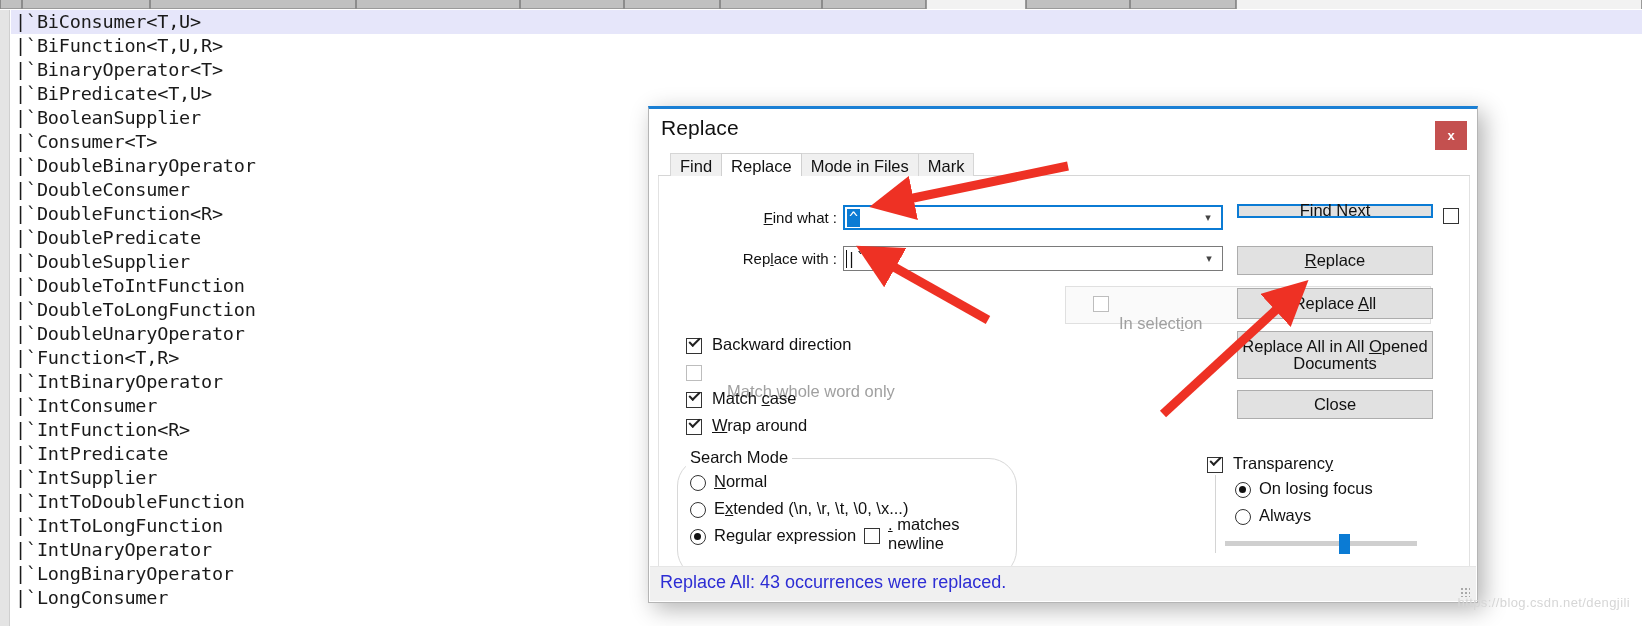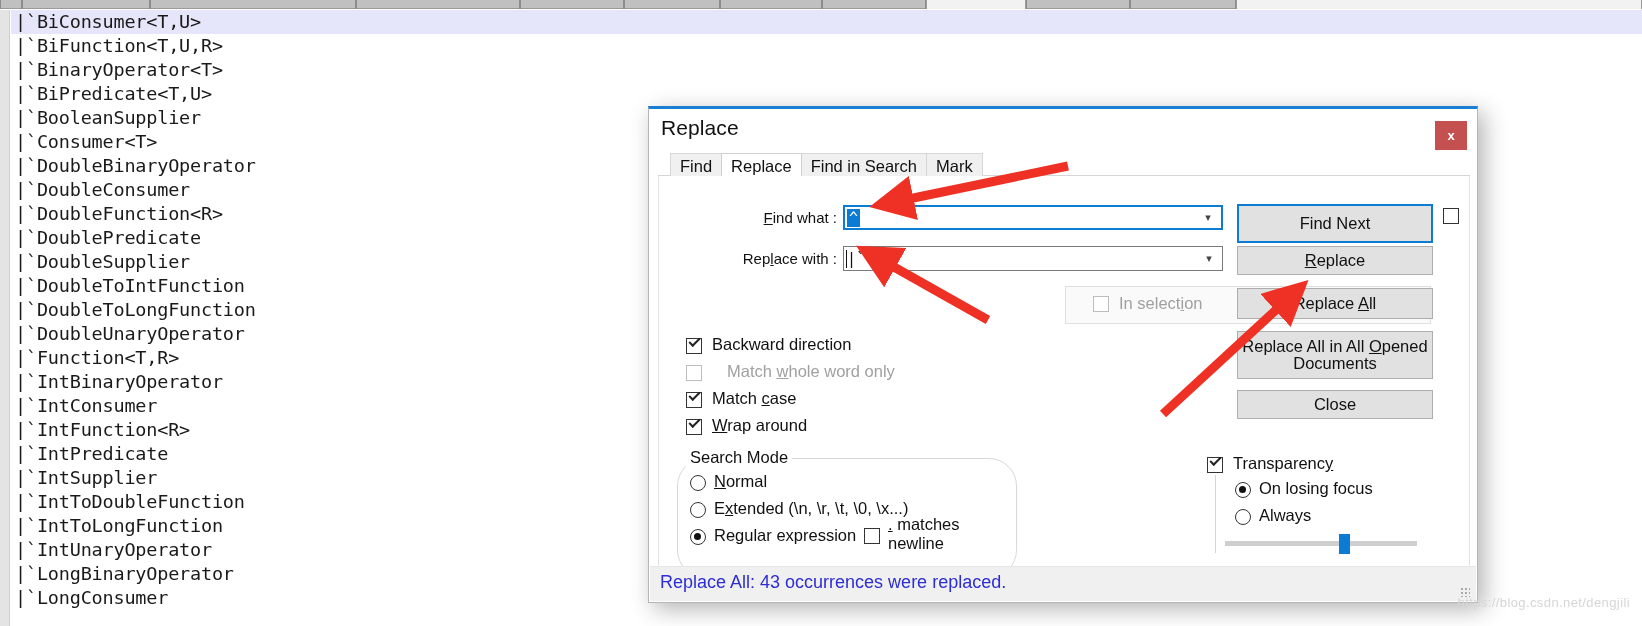--- a/index.html
+++ b/index.html
@@ -128,21 +128,21 @@
     border: 1px solid #333; background: #fff;
   }
   .cbx.dis { border-color: #bdbdbd; }
   .cbx .tick {
     position: absolute; left: 2px; top: -1px;
     width: 11px; height: 6px;
     border-left: 2px solid #222; border-bottom: 2px solid #222;
     transform: rotate(-45deg);
   }
   .cbtext { position: absolute; font-size: 16.5px; color: #111; }
-  .cbtext.dis { color: #a0a0a0; }
+  .cbtext.dis { color: #a0a0a0; margin-top: 20px; }
   .cbtext u { text-decoration: underline; }
 
   .rad {
     position: absolute; width: 16px; height: 16px;
     border: 1.5px solid #333; border-radius: 50%; background: #fff;
   }
   .rad .dot {
     position: absolute; left: 3px; top: 3px;
     width: 7px; height: 7px; border-radius: 50%; background: #111;
   }
@@ -226,40 +226,40 @@
 
   <div class="dialog">
 
     <div class="dlg-title">Replace</div>
 
     <div class="close-btn">x</div>
 
     <div class="tabstrip">
       <div class="tab">Find</div>
       <div class="tab active">Replace</div>
-      <div class="tab">Find in Search</div>
+      <div class="tab">Mode in Files</div>
       <div class="tab">Mark</div>
       <div style="clear:both"></div>
     </div>
 
     <div class="panel">
 
       <div class="lbl" style="left:0px; top:33px; width:178px;"><u>F</u>ind what :</div>
       <div class="combo focus" style="left:184px; top:29px; width:380px;">
         <div class="val"><span class="sel" id="findwhat-val">^</span></div>
         <div class="arrow">▾</div>
       </div>
 
       <div class="lbl" style="left:0px; top:74px; width:178px;">Rep<u>l</u>ace with :</div>
       <div class="combo" style="left:184px; top:70px; width:380px;">
         <div class="val"><span style="border-left:1px solid #111;" id="replacewith-val">|`</span></div>
         <div class="arrow">▾</div>
       </div>
 
-      <div class="btn focus" style="left:578px; top:28px; width:196px; height:39px;">Find Next</div>
+      <div class="btn focus" style="left:578px; top:28px; width:196px; height:14px;">Find Next</div>
       <div class="cbx" style="left:784px; top:32px;"></div>
 
       <div class="btn" style="left:578px; top:70px; width:196px; height:29px;">
           <span><u>R</u>eplace</span>
         </div>
 
       <div class="sel-group" style="left:406px; top:110px; width:366px; height:38px;"></div>
       <div class="cbx dis" style="left:434px; top:120px;"></div>
       <div class="cbtext dis" style="left:460px; top:118px;">In select<u>i</u>on</div>
 

